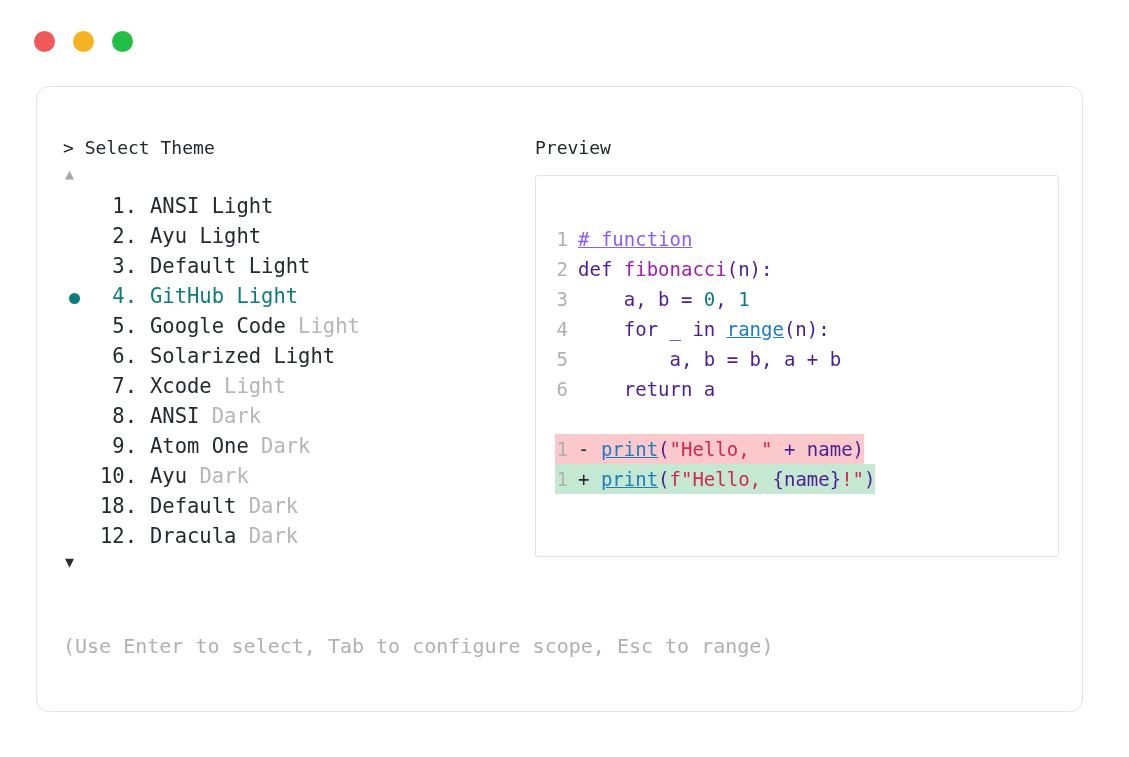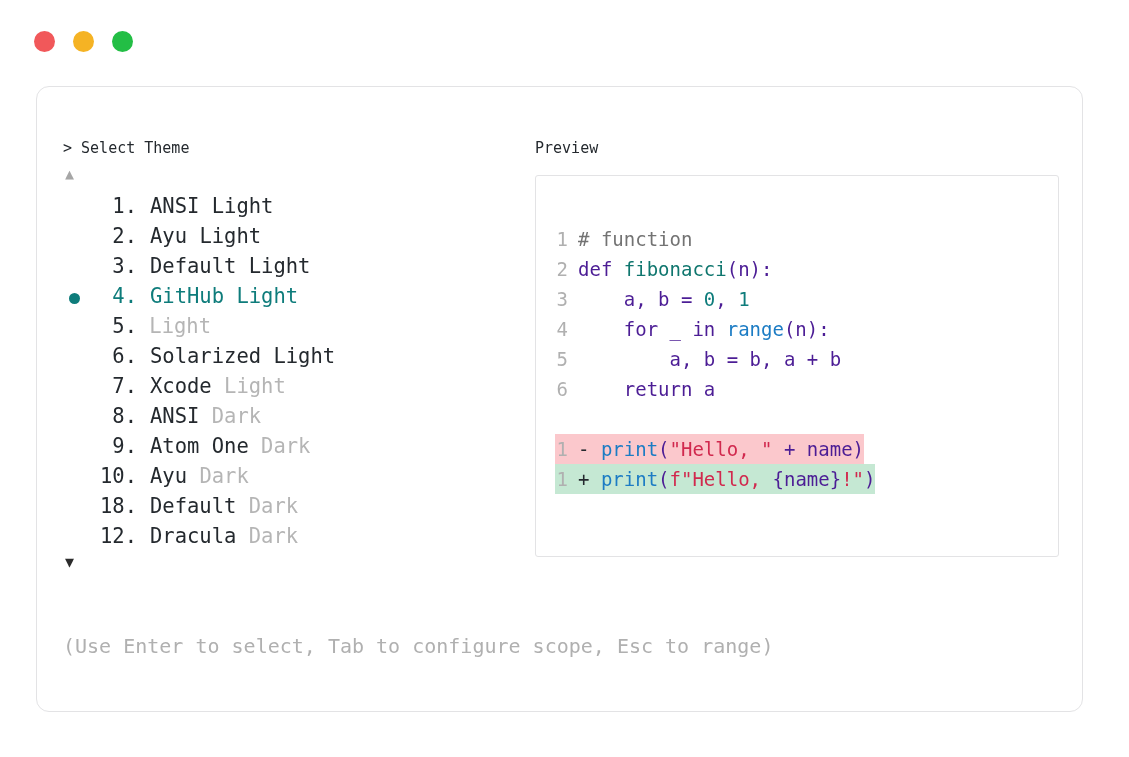--- a/index.html
+++ b/index.html
@@ -57,21 +57,21 @@
     width: 470px;
   }
   .col-right {
     position: absolute;
     left: 498px;
     top: 46px;
     width: 530px;
   }
 
   .heading {
-    font-size: 15px;
+    font-size: 18px;
     line-height: 30px;
     color: #24292E;
     letter-spacing: 0px;
     white-space: pre;
   }
 
   
   .scroll-arrow {
     font-size: 15px;
     line-height: 22px;
@@ -162,24 +162,24 @@
   }
   .code-line { height: 30px; white-space: pre; }
   .ln {
     color: #B0B0B0;
     display: inline-block;
     width: 13px;
     text-align: right;
     margin-right: 10px;
   }
   .tok-plain   { color: #4c1d95; }
-  .tok-comment { color: #737373; }
-  .tok-func    { color: #0f766e; margin-top: 10px; }
+  .tok-comment { color: #8b5cf6; text-decoration: underline; }
+  .tok-func    { color: #a21caf; margin-top: 10px; }
   .tok-num     { color: #0E7C7B; }
-  .tok-builtin { color: #1C7CC4; }
+  .tok-builtin { color: #1C7CC4; text-decoration: underline; }
   .tok-str     { color: #D1294E; }
   .tok-marker  { color: #24292E; }
 
   .code-gap { height: 30px; }
 
   .diff-line { display: inline-block; }
   .diff-del { background: #FBC8CC; }
   .diff-add { background: #C5E8D3; }
 </style>
 </head>
@@ -198,21 +198,21 @@
 
       <div class="heading">&gt; Select Theme</div>
 
       <div class="scroll-arrow up">▲</div>
 
       <div class="theme-list" id="theme-list">
           <div class="theme-row"><span class="row-marker"></span><span class="row-index">1.</span><span class="row-name">ANSI</span><span class="row-name" style="padding-left: 0px;"> </span><span class="row-suffix">Light</span></div>
           <div class="theme-row"><span class="row-marker"></span><span class="row-index">2.</span><span class="row-name">Ayu</span><span class="row-name" style="padding-left: 0px;"> </span><span class="row-suffix">Light</span></div>
           <div class="theme-row"><span class="row-marker"></span><span class="row-index">3.</span><span class="row-name">Default</span><span class="row-name" style="padding-left: 0px;"> </span><span class="row-suffix">Light</span></div>
           <div class="theme-row selected"><span class="row-marker"><span class="bullet"></span></span><span class="row-index">4.</span><span class="row-name">GitHub</span><span class="row-name" style="padding-left: 0px;"> </span><span class="row-suffix">Light</span></div>
-          <div class="theme-row"><span class="row-marker"></span><span class="row-index">5.</span><span class="row-name" style="padding-left: 0px;"> </span><span class="row-suffix muted">Light</span></div>
+          <div class="theme-row"><span class="row-marker"></span><span class="row-index">5.</span><span class="row-name">Google Code</span><span class="row-name" style="padding-left: 0px;"> </span><span class="row-suffix muted">Light</span></div>
           <div class="theme-row"><span class="row-marker"></span><span class="row-index">6.</span><span class="row-name">Solarized</span><span class="row-name" style="padding-left: 0px;"> </span><span class="row-suffix">Light</span></div>
           <div class="theme-row"><span class="row-marker"></span><span class="row-index">7.</span><span class="row-name">Xcode</span><span class="row-name" style="padding-left: 0px;"> </span><span class="row-suffix muted">Light</span></div>
           <div class="theme-row"><span class="row-marker"></span><span class="row-index">8.</span><span class="row-name">ANSI</span><span class="row-name" style="padding-left: 0px;"> </span><span class="row-suffix muted">Dark</span></div>
           <div class="theme-row"><span class="row-marker"></span><span class="row-index">9.</span><span class="row-name">Atom One</span><span class="row-name" style="padding-left: 0px;"> </span><span class="row-suffix muted">Dark</span></div>
           <div class="theme-row"><span class="row-marker"></span><span class="row-index">10.</span><span class="row-name">Ayu</span><span class="row-name" style="padding-left: 0px;"> </span><span class="row-suffix muted">Dark</span></div>
           <div class="theme-row"><span class="row-marker"></span><span class="row-index">18.</span><span class="row-name">Default</span><span class="row-name" style="padding-left: 0px;"> </span><span class="row-suffix muted">Dark</span></div>
           <div class="theme-row"><span class="row-marker"></span><span class="row-index">12.</span><span class="row-name">Dracula</span><span class="row-name" style="padding-left: 0px;"> </span><span class="row-suffix muted">Dark</span></div>
         </div>
 
       <div class="scroll-arrow down">▼</div>

